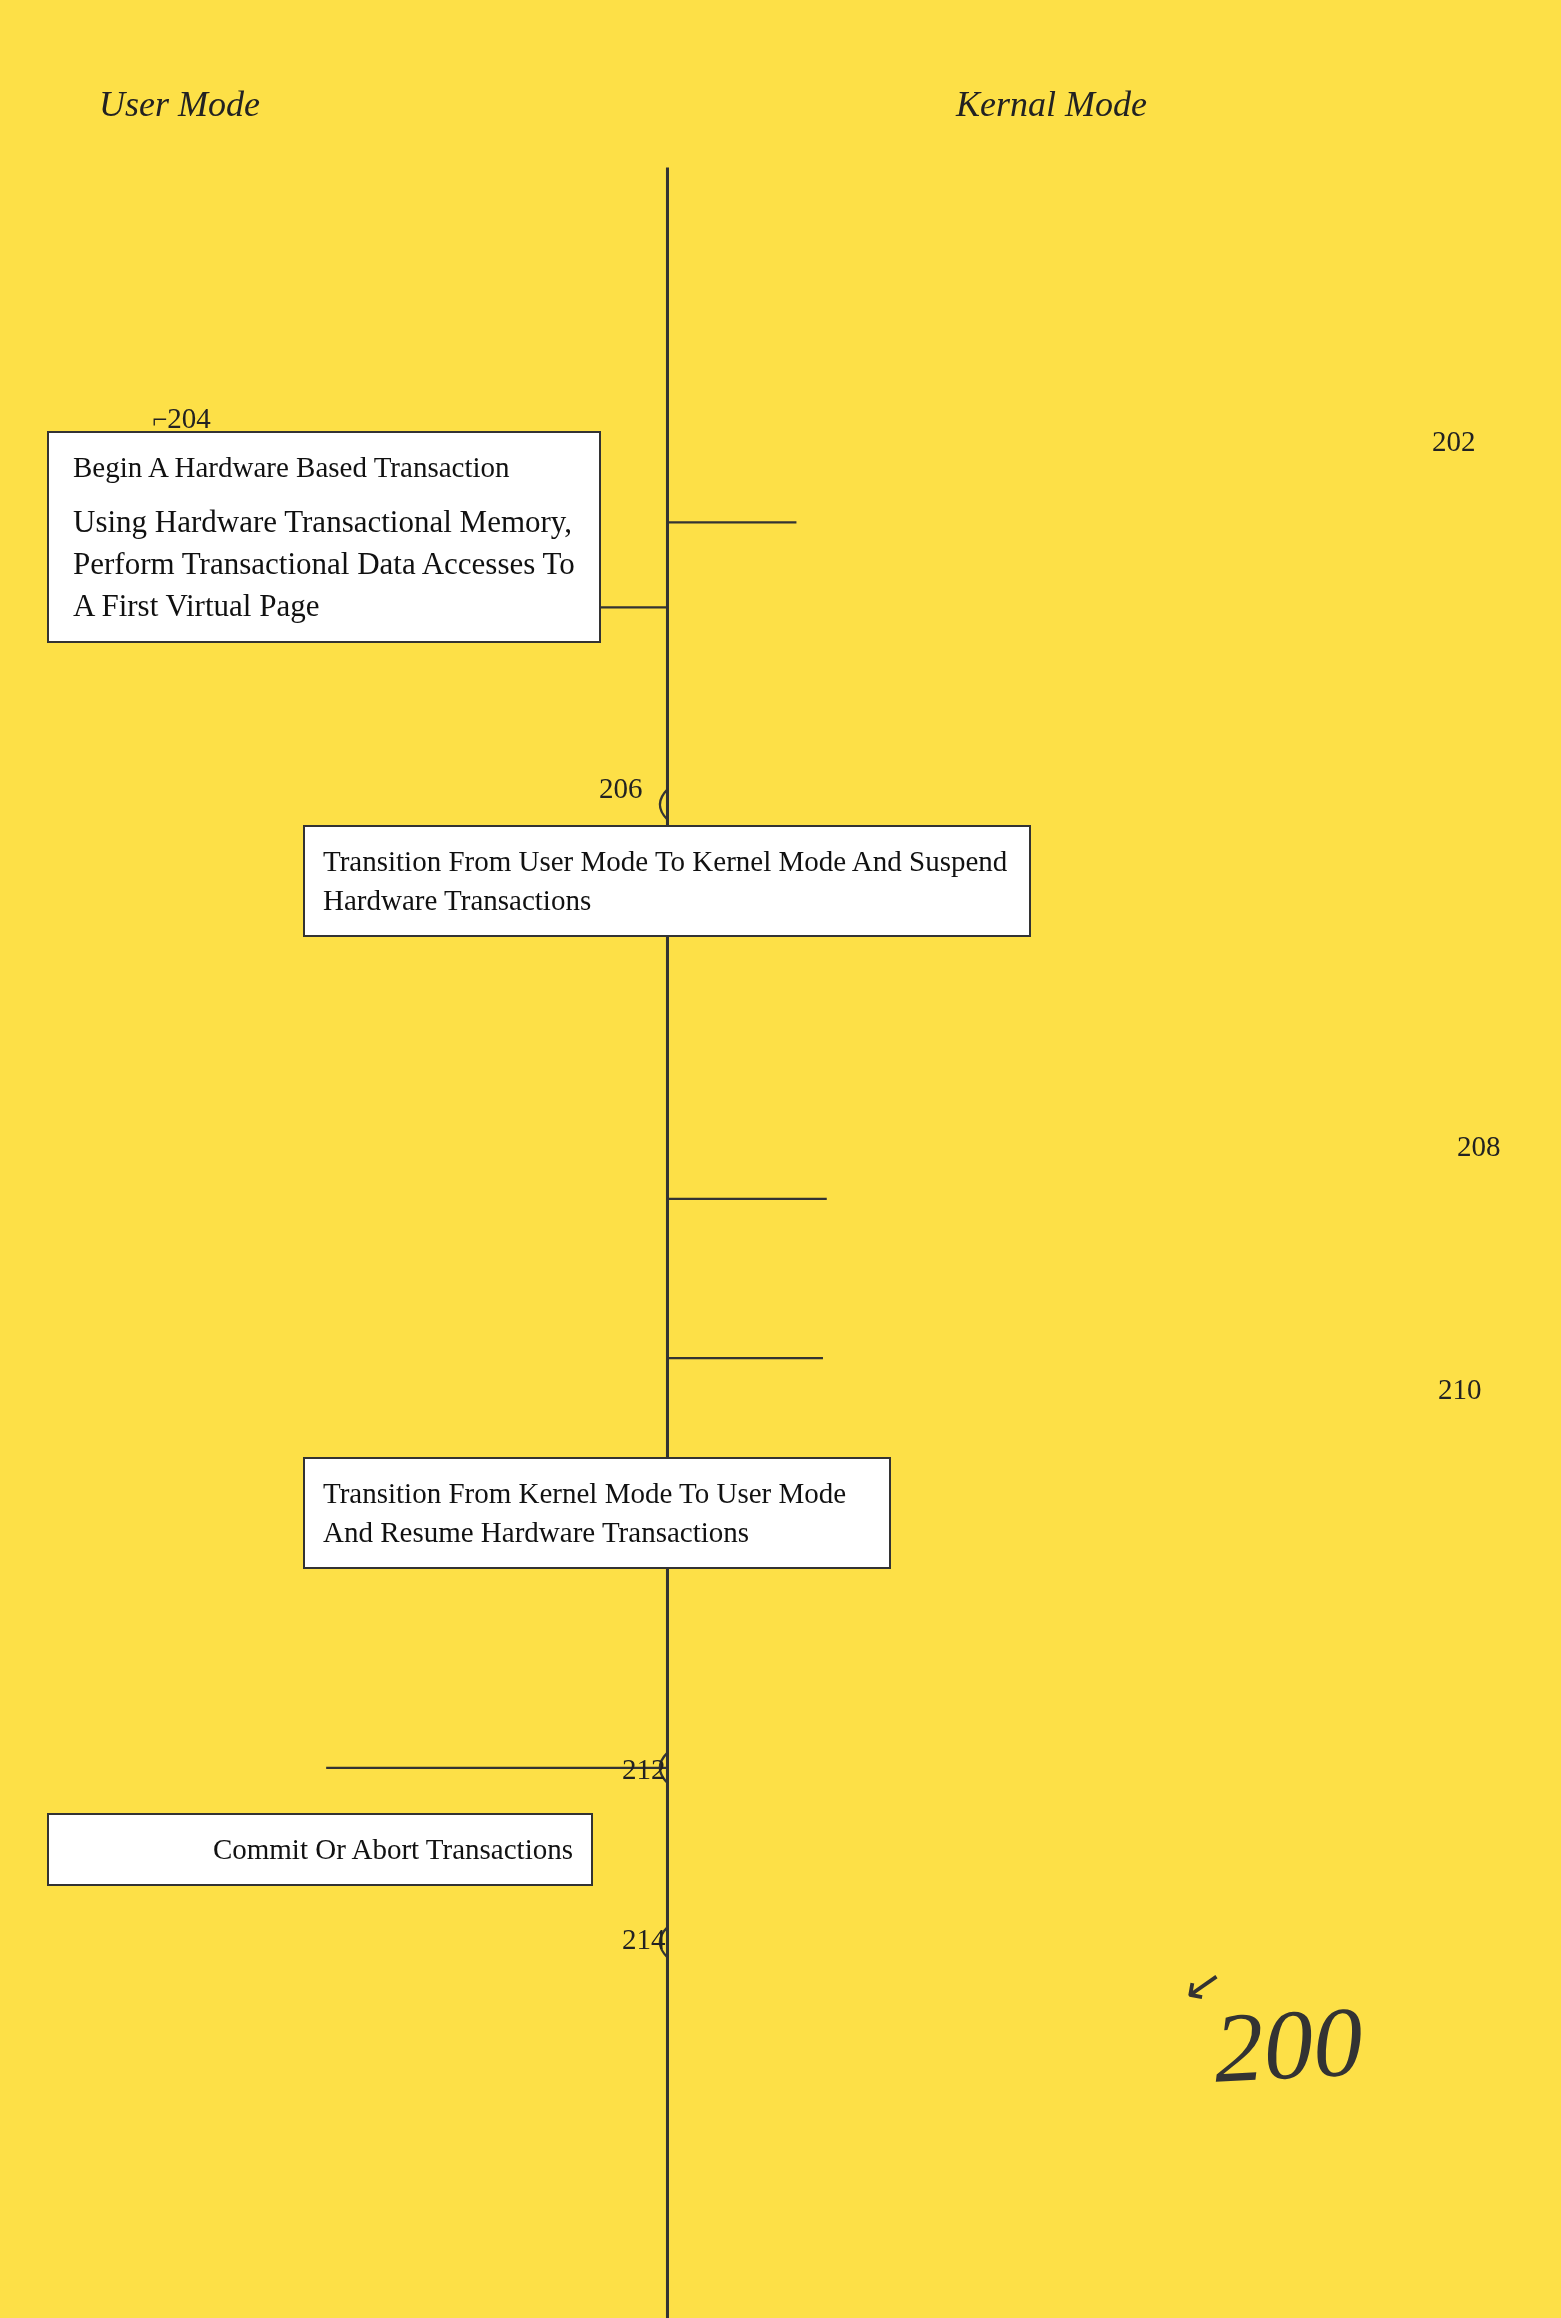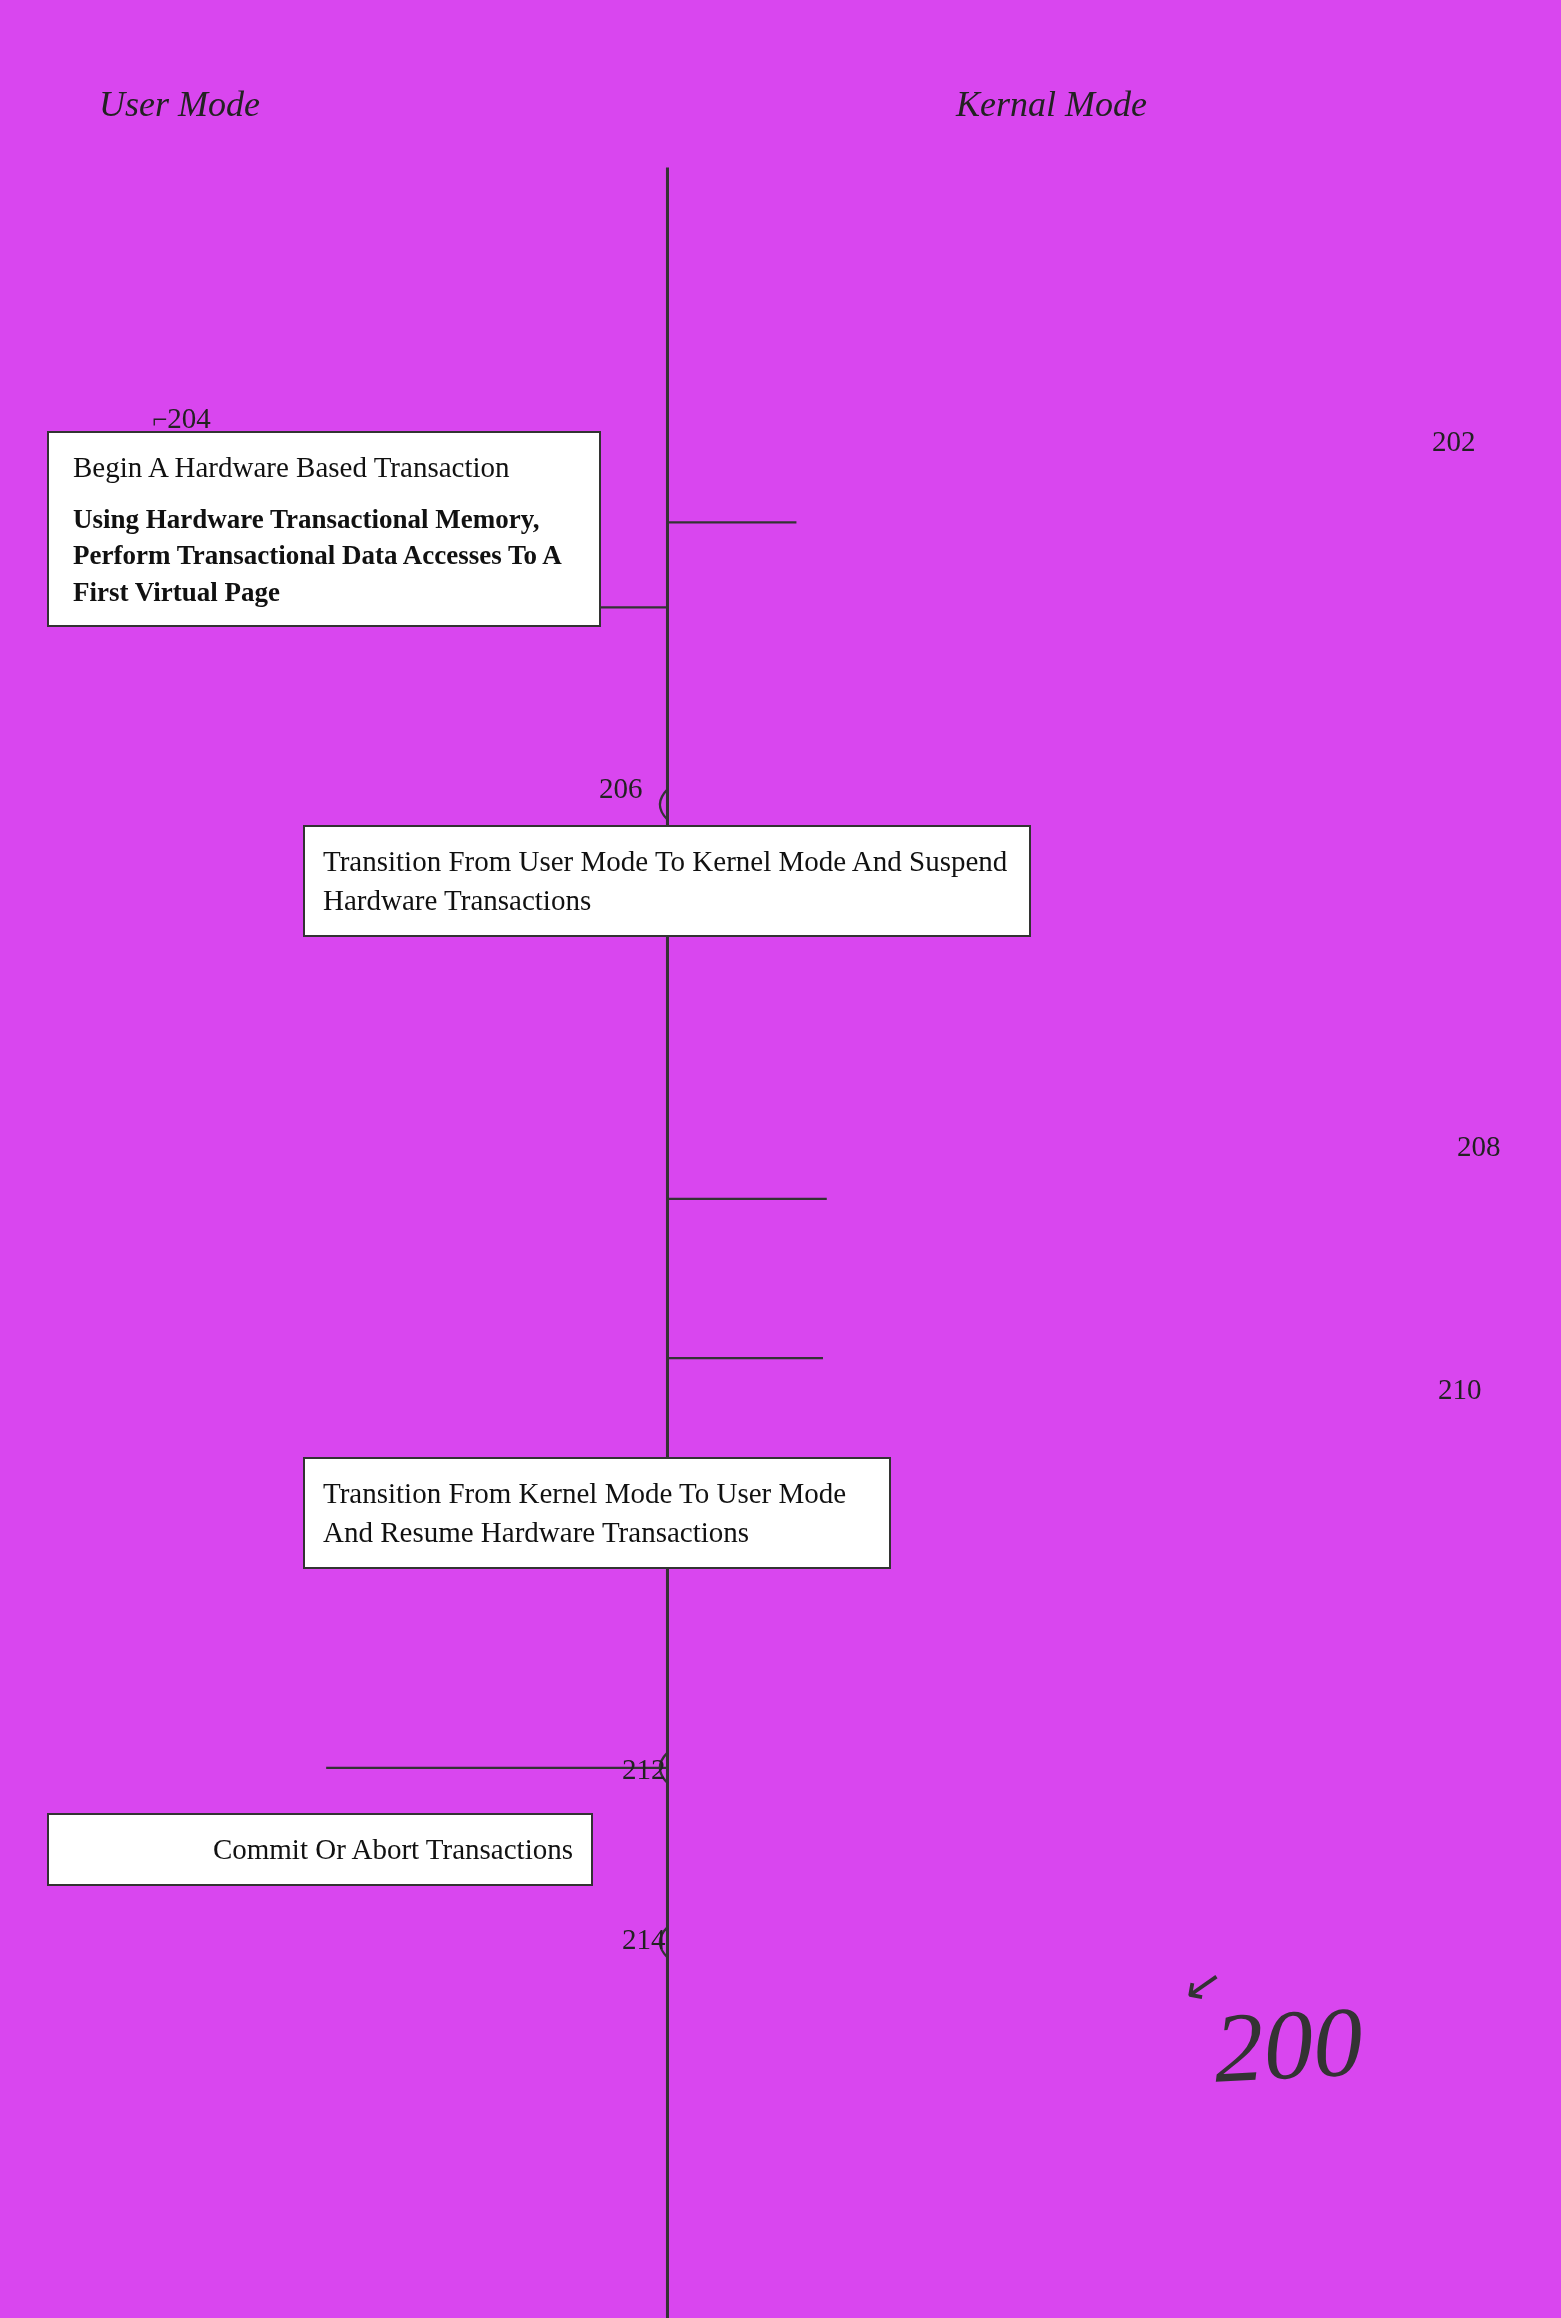--- a/index.html
+++ b/index.html
@@ -9,21 +9,21 @@
       width: 1561px;
       height: 2319px;
       position: relative;
       overflow: hidden;
     }
 
     .page {
       width: 1561px;
       height: 2319px;
       position: relative;
-      background: #d946ef;
+      background: #fde047;
     }
 
     
     .col-header {
       position: absolute;
       font-size: 36px;
       font-style: italic;
       color: #222;
     }
 
@@ -81,21 +81,21 @@
 
     <path d="M 880 2310 Q 860 2330 880 2350" stroke="#333" stroke-width="3" fill="none"></path>
 
     <path d="M 880 2540 Q 860 2560 880 2580" stroke="#333" stroke-width="3" fill="none"></path>
   </svg>
 
   <div class="ref-num" style="left:1432px; top:425px;">202</div>
 
   <div class="flow-box" style="left:47px; top:431px; width:554px;padding-left:24px;">
     <div style="font-size:29px; margin-bottom:13.7px;">Begin A Hardware Based Transaction</div>
-    <div style="font-size:27px;font-weight:bold;">Using Hardware Transactional Memory, Perform Transactional Data Accesses To A First Virtual Page</div>
+    <div style="font-size:31px;">Using Hardware Transactional Memory, Perform Transactional Data Accesses To A First Virtual Page</div>
   </div>
 
   <div class="ref-num" style="left:152px; top:402px;">
     <span style="font-size:27px;">⌐</span>204
   </div>
 
   <div class="flow-box" style="left:303px; top:797px; width:728px;margin-top:28px;">
     <span>Transition From User Mode To Kernel Mode And Suspend Hardware Transactions</span>
   </div>
   <div class="ref-num" style="left:599px; top:772px;">206</div>

